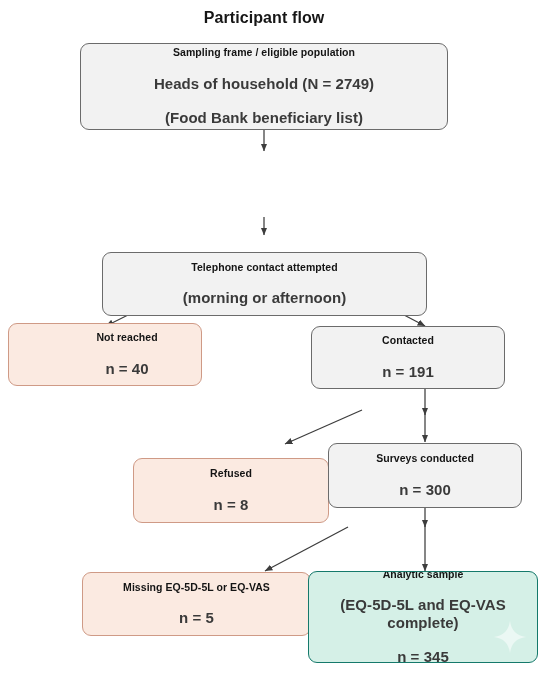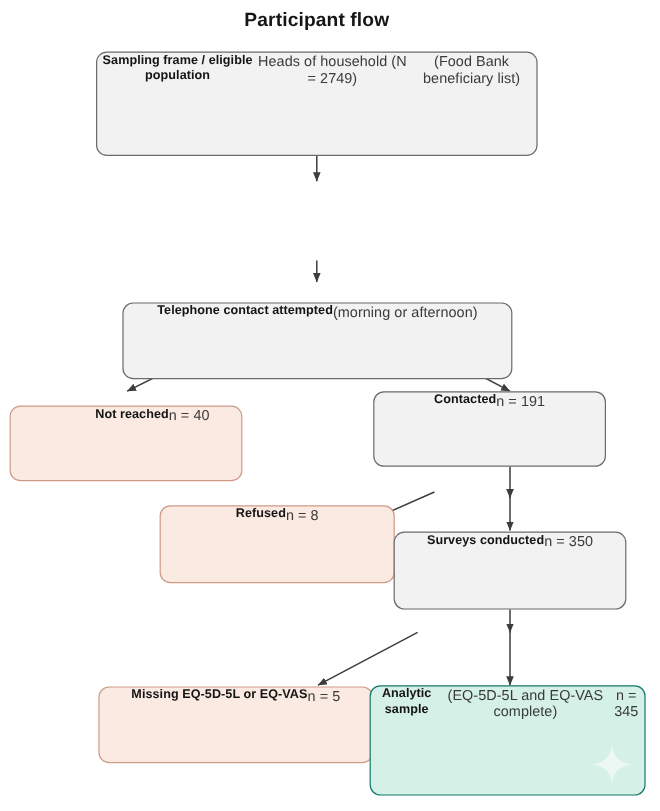--- a/index.html
+++ b/index.html
@@ -40,40 +40,40 @@
     font-weight: bold;
     letter-spacing: 0.1px;
     color: #161616;
     z-index: 3;
   }
   .node {
     position: absolute;
     box-sizing: border-box;
     border-radius: 9px;
     display: flex;
-    flex-direction: row;
-    align-items: flex-start;
+    flex-direction: column;
+    align-items: center;
     justify-content: center;
     text-align: center;
     z-index: 2;
     overflow: hidden;
   }
   .node .title {
     font-size: 10.5px;
     font-weight: bold;
     color: #141414;
     line-height: 1.2;
     letter-spacing: 0.05px;
   }
   .node .sub {
-    font-size: 12px;
-    font-weight: normal;
+    font-size: 15px;
+    font-weight: bold;
     color: #3a3a3a;
     line-height: 1.2;
-    margin-top: 0;
+    margin-top: 16px;
     letter-spacing: 0.05px;
   }
   .node.grey {
     background: #f2f2f2;
     border: 1.2px solid #6b6b6b;
   }
   .node.pink {
     background: #fbeae1;
     border: 1.2px solid #cf9a86;
   }
@@ -132,38 +132,38 @@
     <div class="sub">Heads of household (N = 2749)</div>
     <div class="sub">(Food Bank beneficiary list)</div>
   </div>
 
 
   <div class="node grey" style="left:102px; top:252px; width:325px; height:64px;">
     <div class="title">Telephone contact attempted</div>
     <div class="sub">(morning or afternoon)</div>
   </div>
 
-  <div class="node pink" style="left:8px; top:338px; width:194px; height:63px;padding-left:44px;">
+  <div class="node pink" style="left:8px; top:323px; width:194px; height:63px;padding-left:44px;">
     <div class="title">Not reached</div>
     <div class="sub">n = 40</div>
   </div>
 
   <div class="node grey" style="left:311px; top:326px; width:194px; height:63px;">
     <div class="title">Contacted</div>
     <div class="sub">n = 191</div>
   </div>
 
-  <div class="node pink" style="left:133px; top:421px; width:196px; height:65px;">
+  <div class="node pink" style="left:133px; top:458px; width:196px; height:65px;">
     <div class="title">Refused</div>
     <div class="sub">n = 8</div>
   </div>
 
   <div class="node grey" style="left:328px; top:443px; width:194px; height:65px;">
     <div class="title">Surveys conducted</div>
-    <div class="sub">n = 350</div>
+    <div class="sub">n = 300</div>
   </div>
 
   <div class="node pink" style="left:82px; top:572px; width:229px; height:64px;">
     <div class="title">Missing EQ-5D-5L or EQ-VAS</div>
     <div class="sub">n = 5</div>
   </div>
 
   <div class="node teal" style="left:308px; top:571px; width:230px; height:92px;">
     <div class="title">Analytic sample</div>
     <div class="sub">(EQ-5D-5L and EQ-VAS complete)</div>

